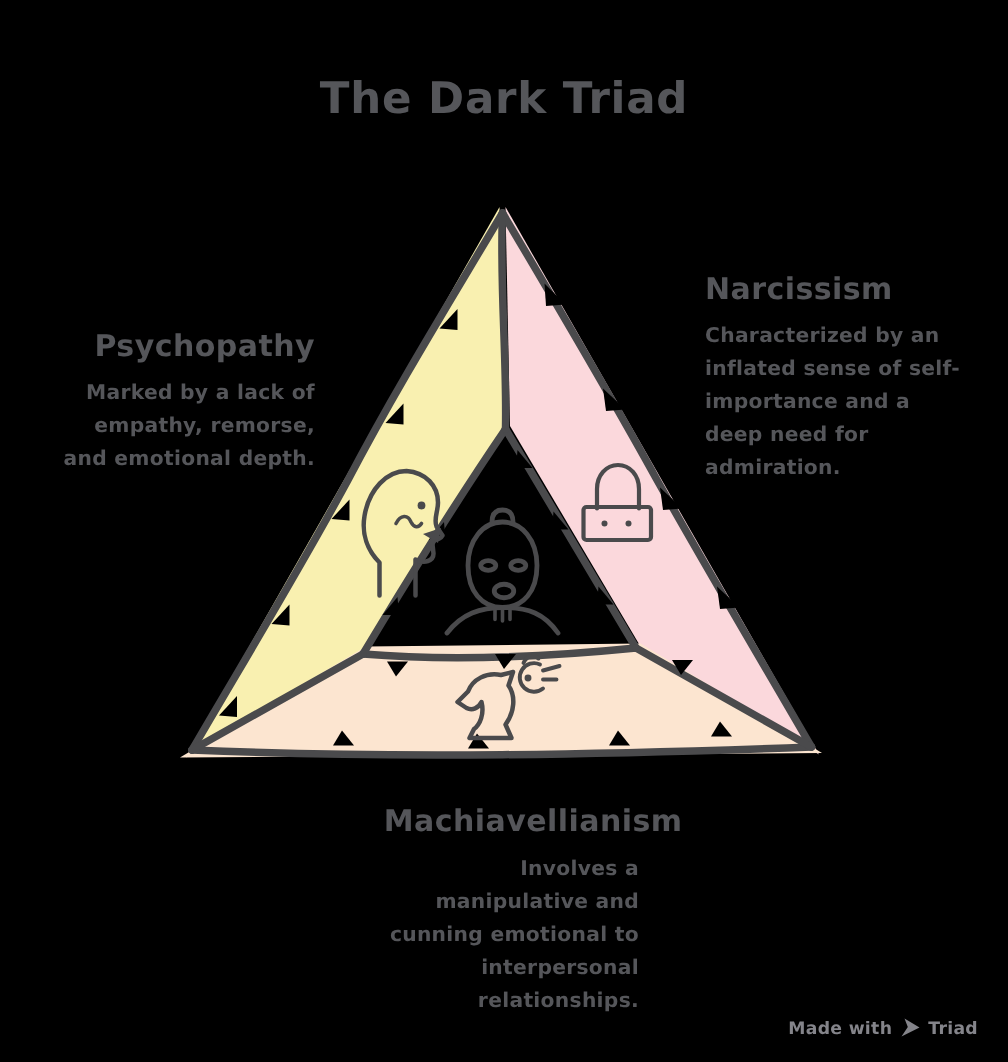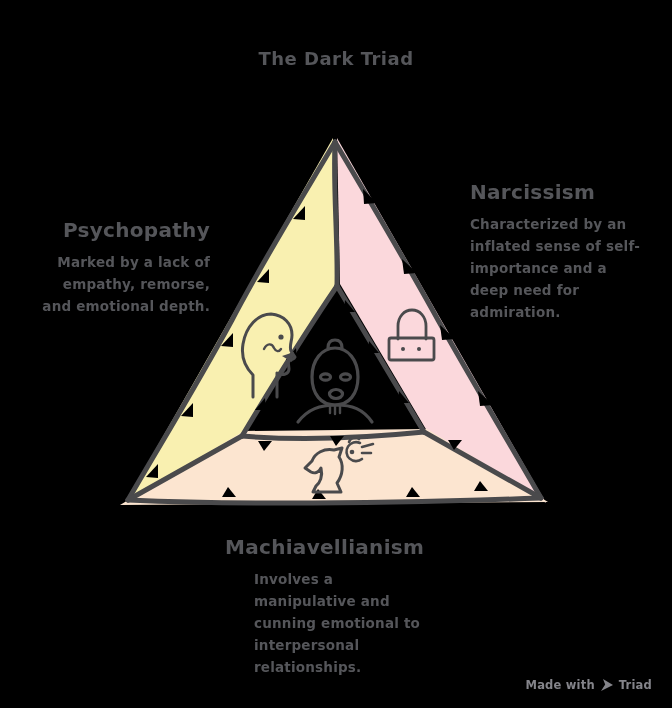--- a/index.html
+++ b/index.html
@@ -13,28 +13,28 @@
   }
   *{margin:0;padding:0;box-sizing:border-box;}
   html,body{background:var(--background);}
   body{
     width:672px;height:708px;overflow:hidden;
     font-family:"DejaVu Sans", sans-serif;
   }
   .canvas{position:relative;width:672px;height:708px;background:var(--background);}
   .title{
     position:absolute;top:48px;left:0;width:672px;text-align:center;
-    font-size:18px;font-weight:bold;color:var(--text);letter-spacing:.5px;
+    font-size:29px;font-weight:bold;color:var(--text);letter-spacing:.5px;
   }
   .trait{position:absolute;color:var(--text);}
   .trait h2{font-size:20px;font-weight:bold;letter-spacing:.3px;margin-bottom:9px;}
   .trait p{font-size:13.5px;font-weight:bold;line-height:22px;letter-spacing:.2px;}
   .trait-psychopathy{top:218px;right:462px;width:172px;text-align:right;}
   .trait-narcissism{top:180px;left:470px;width:180px;text-align:left;}
-  .trait-machiavellianism{top:535px;left:225px;width:230px;text-align:left;}
+  .trait-machiavellianism{top:535px;left:225px;width:230px;text-align:right;}
   .trait-machiavellianism p{width:172px;margin:0 auto;}
   .watermark{
     position:absolute;right:20px;bottom:16px;display:flex;align-items:center;gap:5px;
     color:var(--watermark);font-size:11.5px;font-weight:bold;letter-spacing:.2px;
   }
   .watermark svg{display:block;}
   svg.diagram{position:absolute;left:0;top:0;}
 </style>
 </head>
 <body>

